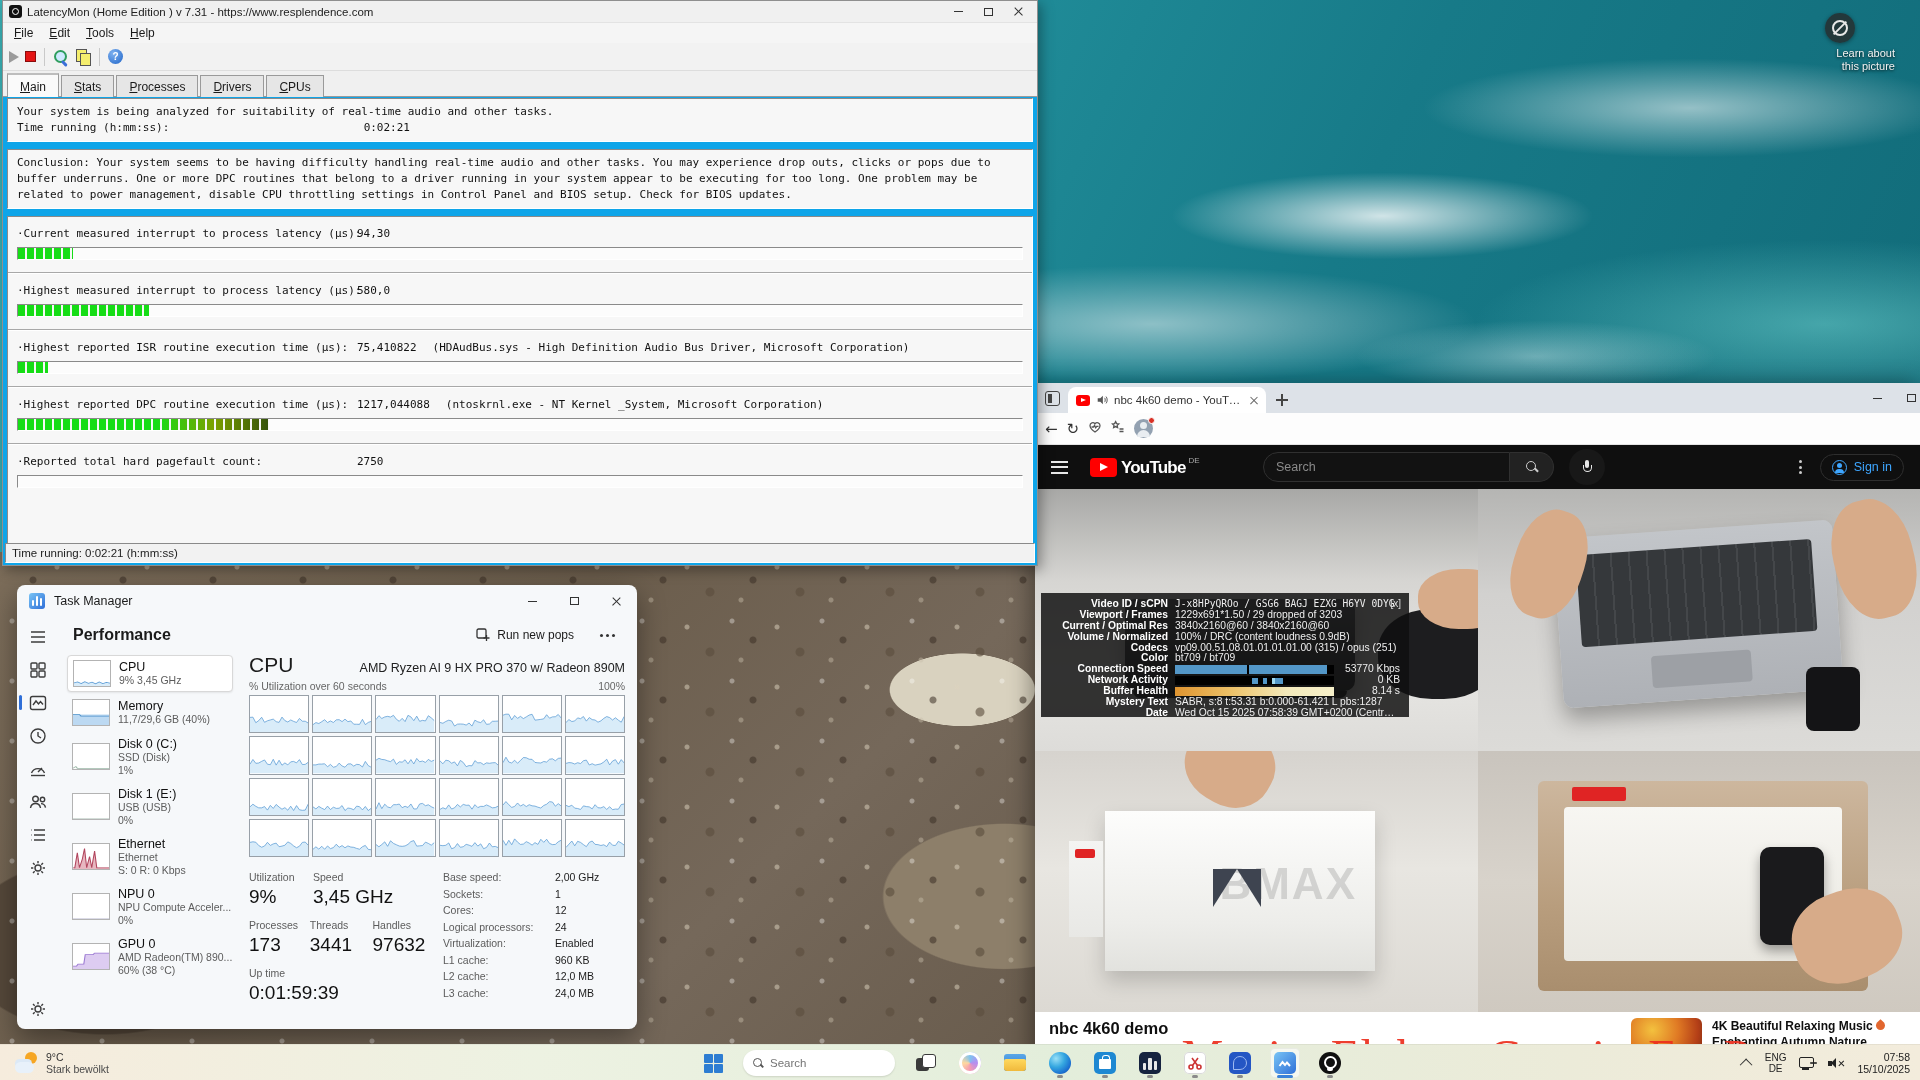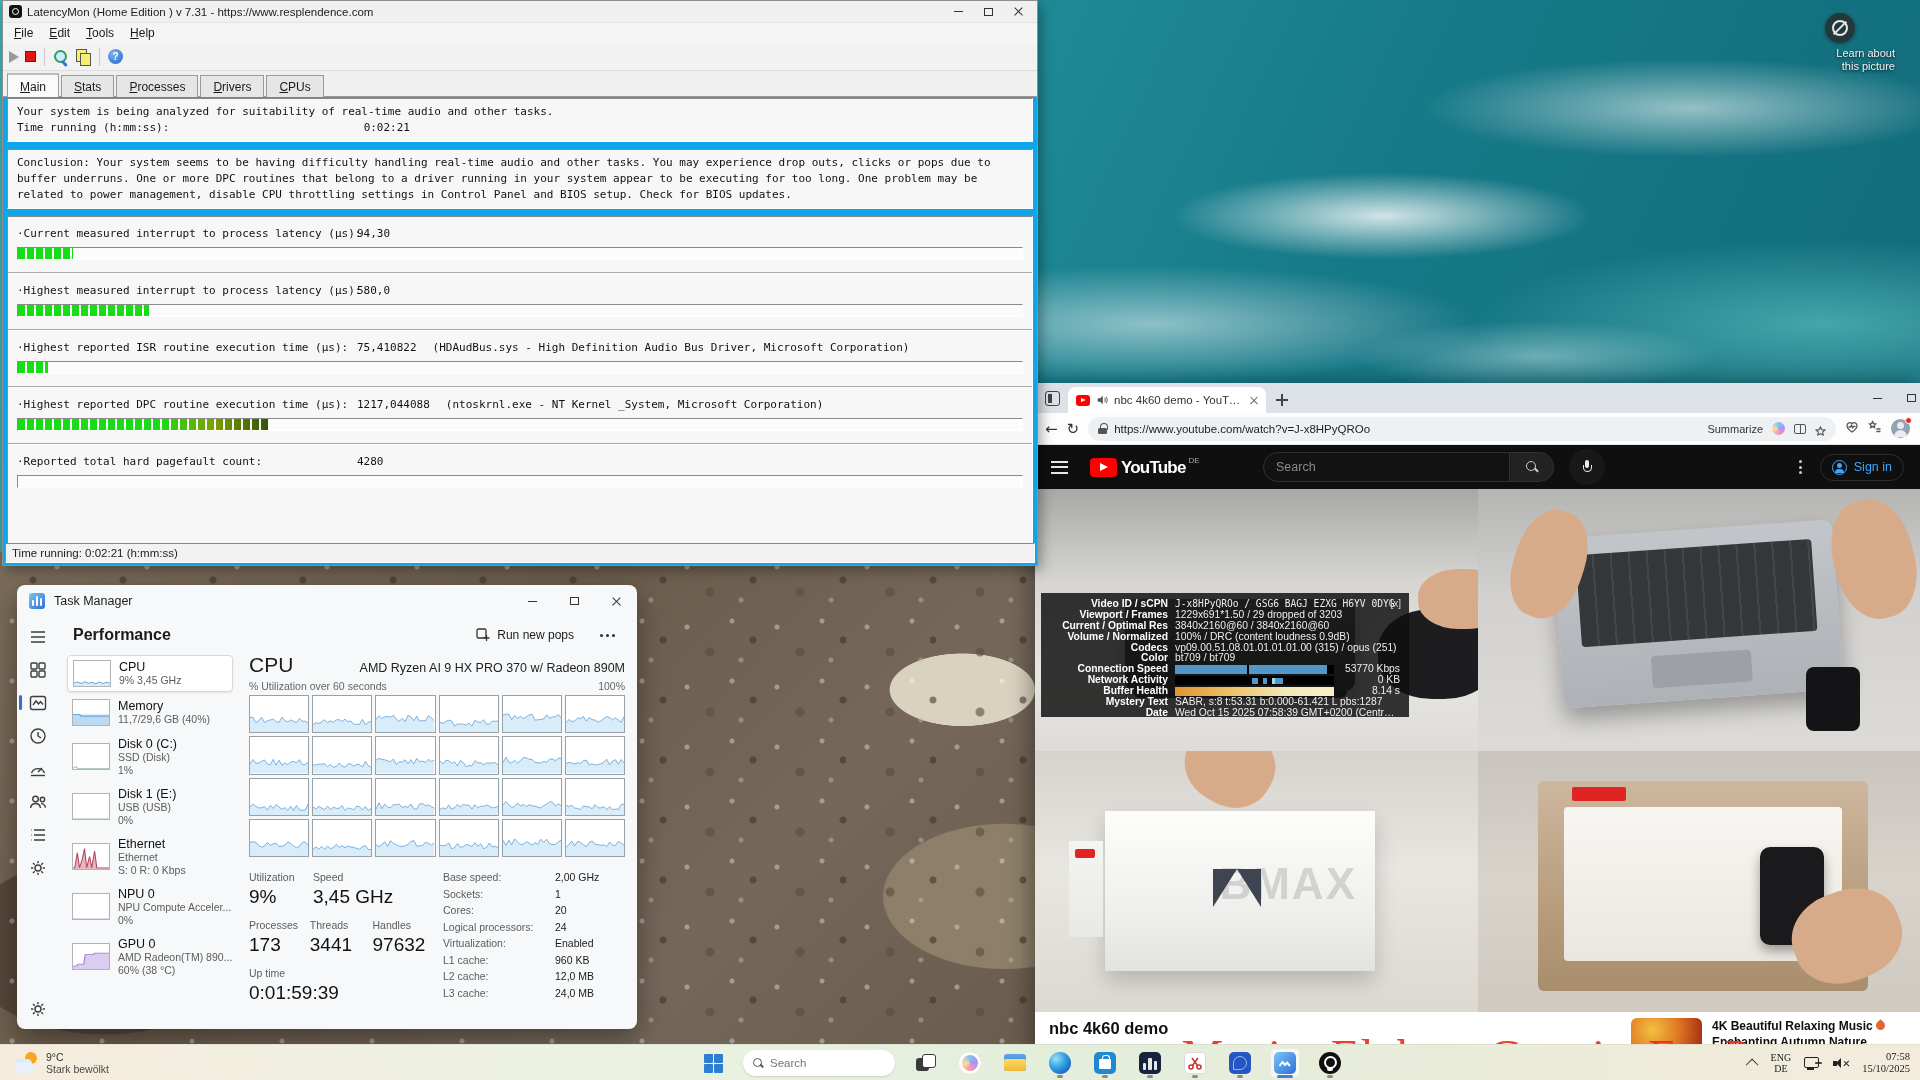--- a/index.html
+++ b/index.html
@@ -294,21 +294,21 @@
   .ic-lmtile i { display:block; width:3.5px; background:#e8e8e8; border-radius:1px; }
   .ic-snip { width:22px; height:22px; border-radius:5px; background:#fff; box-shadow:inset 0 0 0 1px #d9d9d9; position:relative; }
   .ic-snip svg { position:absolute; inset:3px; width:16px; height:16px; stroke:#c33; fill:none; stroke-width:1.6; }
   .ic-bench { width:22px; height:22px; border-radius:5px; background:#2456c4; position:relative; }
   .ic-bench::before { content:""; position:absolute; inset:4px; border:1.6px solid #9db9f0; border-radius:50% 50% 50% 0; }
   .ic-tmicon { width:22px; height:22px; border-radius:5px; background:linear-gradient(135deg,#79c4f5,#2f6fd8); position:relative; }
   .ic-tmicon svg { position:absolute; inset:4px; width:14px; height:14px; stroke:#fff; fill:none; stroke-width:2; }
   .ic-obs { width:22px; height:22px; border-radius:50%; background:#101010; position:relative; }
   .ic-obs::before { content:""; position:absolute; left:5px; top:4px; width:9px; height:9px; border:2px solid #fff; border-radius:50%; }
   .ic-obs::after { content:""; position:absolute; left:8px; bottom:3px; width:6px; height:4px; border-radius:2px; background:#fff; }
-  .tb-tray { position:absolute; right:2px; top:0; height:36px; display:flex; align-items:center; gap:13px; padding-right:8px;font-family:Liberation Serif, serif; }
+  .tb-tray { position:absolute; right:2px; top:0; height:36px; display:flex; align-items:center; gap:13px; padding-right:8px; }
   .chev-up { width:9px; height:9px; border-left:1.8px solid #333; border-top:1.8px solid #333; transform:rotate(45deg) translateY(2px); }
   .tray-lang { font-size:10px; line-height:11px; color:#222; text-align:center; }
   .tray-net { width:16px; height:14px; position:relative; }
   .tray-net::before { content:""; position:absolute; left:0; top:1px; width:13px; height:9px; border:1.6px solid #222; border-radius:2px; }
   .tray-net::after { content:""; position:absolute; left:3px; bottom:0; width:7px; height:1.6px; background:#222; box-shadow:8px -6px 0 -0.2px #222; }
   .tray-vol { width:16px; height:13px; position:relative; }
   .tray-vol::before { content:""; position:absolute; left:0; top:4px; width:4px; height:5px; background:#222; }
   .tray-vol::after { content:""; position:absolute; left:3px; top:1.5px; border-right:5px solid #222; border-top:5px solid transparent; border-bottom:5px solid transparent; }
   .vol-x { position:absolute; right:0; top:4px; width:6px; height:6px; }
   .vol-x::before,.vol-x::after { content:""; position:absolute; left:0; top:2.5px; width:6.5px; height:1.4px; background:#222; }
@@ -403,21 +403,21 @@
         </div>
         <div class="lm-sep"></div>
         <div class="lm-row">
           <div><span class="lm-label">·Highest reported DPC routine execution time (µs):</span><span>1217,044088</span><span class="lm-detail">(ntoskrnl.exe - NT Kernel _System, Microsoft Corporation)</span></div>
           <div class="lm-track">
               <div class="lm-fill grad" style="width: 25%;"></div>
             </div>
         </div>
         <div class="lm-sep"></div>
         <div class="lm-row">
-          <div><span class="lm-label">·Reported total hard pagefault count:</span><span>4280</span></div>
+          <div><span class="lm-label">·Reported total hard pagefault count:</span><span>2750</span></div>
           <div class="lm-track">
               <div class="lm-fill" style="width: 0%;"></div>
             </div>
         </div>
       </div>
     </div>
     <div class="lm-status">
       <div class="lm-status-inner">
           <span>Time running: 0:02:21  (h:mm:ss)</span>
         </div>
@@ -766,21 +766,21 @@
                 <div class="spec-row">
                     <span class="lab">Base speed:</span>
                     <span class="val">2,00 GHz</span>
                   </div>
                 <div class="spec-row">
                     <span class="lab">Sockets:</span>
                     <span class="val">1</span>
                   </div>
                 <div class="spec-row">
                     <span class="lab">Cores:</span>
-                    <span class="val">20</span>
+                    <span class="val">12</span>
                   </div>
                 <div class="spec-row">
                     <span class="lab">Logical processors:</span>
                     <span class="val">24</span>
                   </div>
                 <div class="spec-row">
                     <span class="lab">Virtualization:</span>
                     <span class="val">Enabled</span>
                   </div>
                 <div class="spec-row">
@@ -821,32 +821,20 @@
             <span class="glyph-min"></span>
           </span>
         <span class="br-cbtn">
             <span class="glyph-max"></span>
           </span>
       </span>
     </div>
     <div class="br-toolbar">
       <span class="nav-glyph">←</span>
       <span class="nav-glyph">↻</span>
-      <div class="url-pill">
-        <span class="lock-ic"></span>
-        <input class="url-input" readonly="" value="https://www.youtube.com/watch?v=J-x8HPyQROo" style="">
-        <span class="pill-right">
-          <span class="summarize">Summarize</span>
-          <span class="copilot-dot"></span>
-          <span class="split-ic"></span>
-          <span class="star-ic"><svg viewBox="0 0 12 12">
-                <path d="M6 1l1.5 3 3.3.4-2.4 2.2.6 3.3L6 8.4 3 9.9l.6-3.3L1.2 4.4 4.5 4z"></path>
-              </svg></span>
-        </span>
-      </div>
       <span class="ext-ic"><svg viewBox="0 0 14 14">
             <path d="M7 12S2 8.8 2 5.5A2.8 2.8 0 0 1 7 3.8a2.8 2.8 0 0 1 5 1.7C12 8.8 7 12 7 12z"></path>
             <path d="M3.5 7h2l1-1.6 1.2 2.4 1-1.4h1.8"></path>
           </svg></span>
       <span class="coll-ic"><svg viewBox="0 0 14 14">
             <path d="M4.6 1.6l1 2 2.2.3-1.6 1.5.4 2.2-2-1-2 1 .4-2.2L1.4 3.9l2.2-.3z"></path>
             <path d="M8.5 9h4M8.5 11.5h4"></path>
           </svg></span>
       <span class="avatar">
           <i></i>

